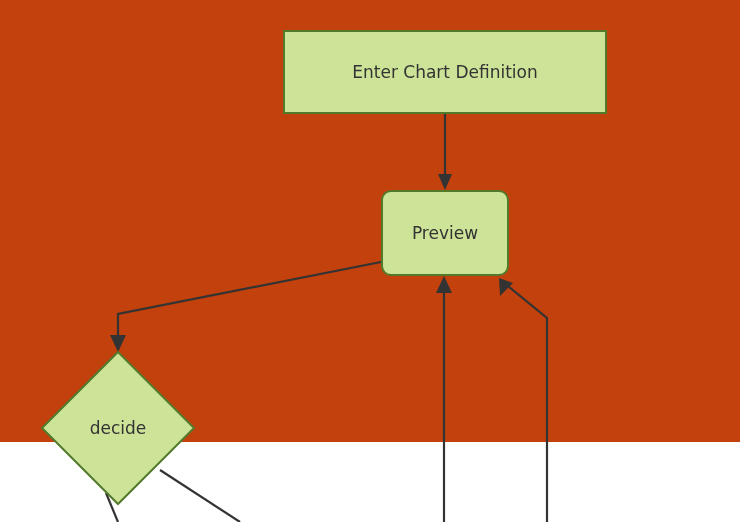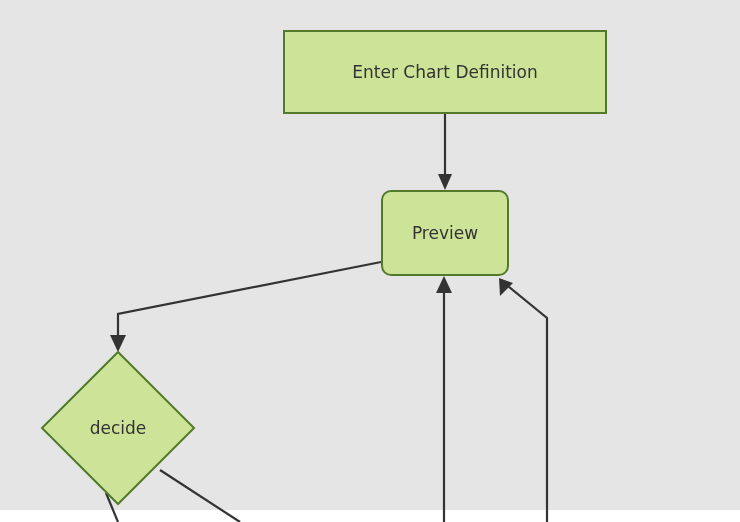--- a/index.html
+++ b/index.html
@@ -10,22 +10,22 @@
   }
   body {
     width: 740px;
     height: 522px;
     overflow: hidden;
     font-family: "DejaVu Sans", "Liberation Sans", sans-serif;
   }
   #diagram-root {
     position: relative;
     width: 740px;
-    height: 510px;
-    background: #e5e5e5;
+    height: 442px;
+    background: #c2410c;
     text-align: center;
   }
   #flow-svg {
     position: absolute;
     left: 0;
     top: 0;
     width: 740px;
     height: 522px;
     display: block;
   }

